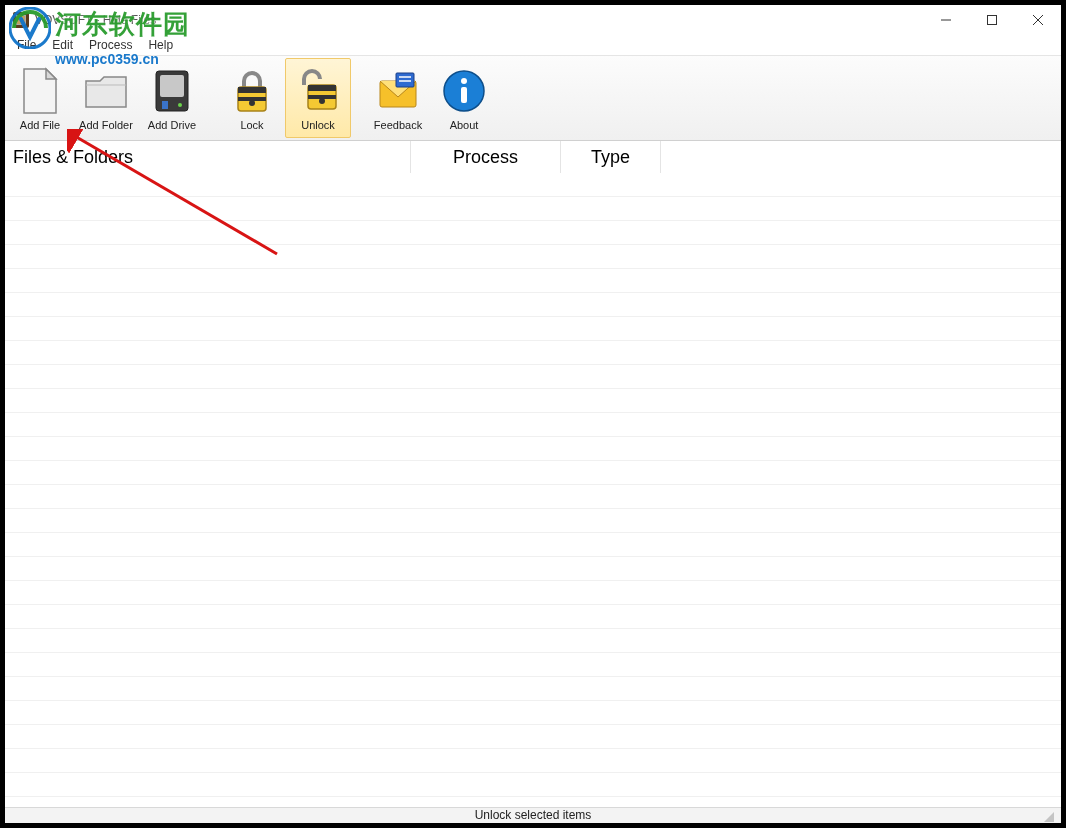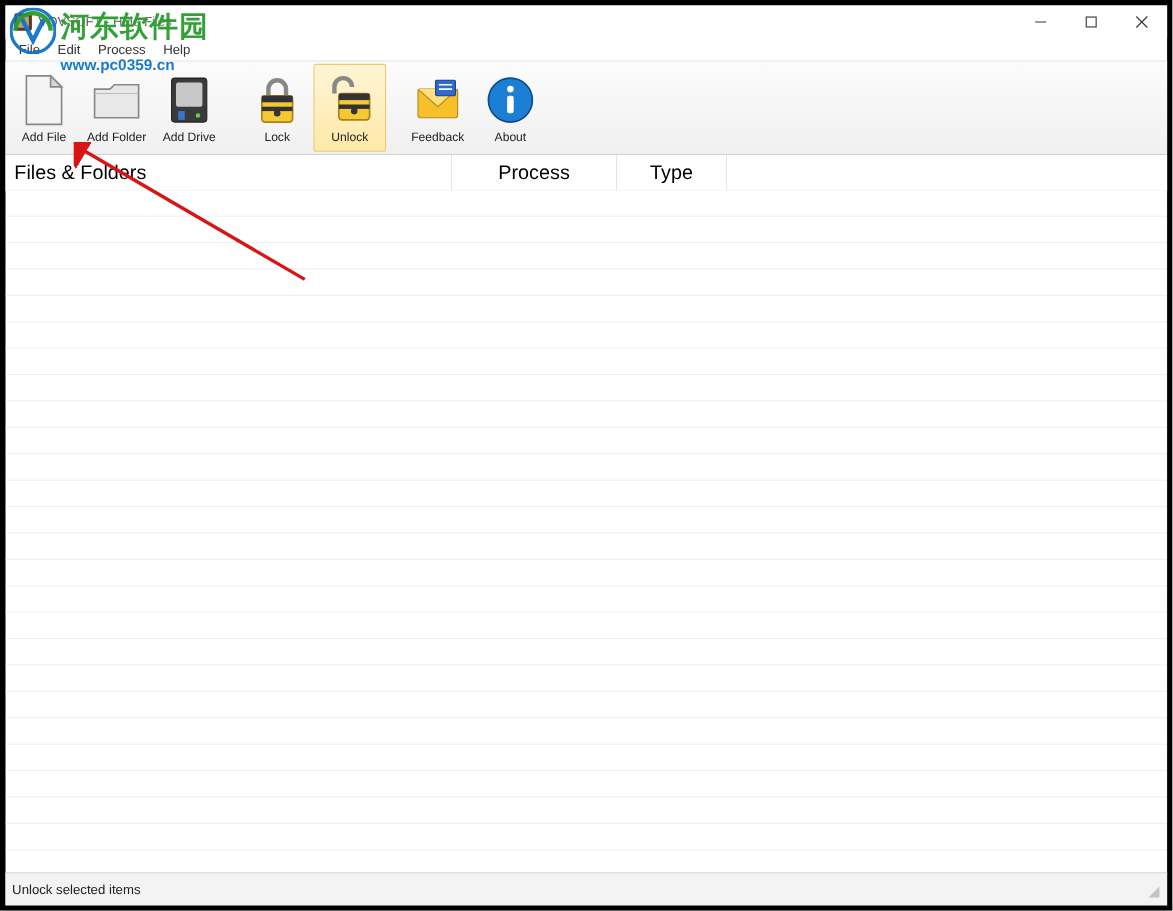--- a/index.html
+++ b/index.html
@@ -29,21 +29,21 @@
   .th { display:flex; align-items:center; padding: 16px 8px; font-size: 18px; border-right:1px solid #e4e4e4; background:#fff; }
   .th.col-files { width: 406px; }
   .th.col-status { width: 150px; justify-content:center; }
   .th.col-type   { width: 100px; justify-content:center; }
   .th.col-rest   { flex:1; border-right:none; }
   
   .grid-area { flex:1; overflow:hidden; position:relative; border-top: none; }
   .grid-rows { position:absolute; inset:0; }
   .row-line { height: 24px; border-bottom:1px solid #f0f0f0; }
   
-  .statusbar { height: 30px; display:flex; align-items:center; padding: 0 6px; font-size: 12px; color:#222; border-top:1px solid #d8d8d8; background:#f3f3f3; }
+  .statusbar { height: 16px; display:flex; align-items:center; padding: 0 6px; font-size: 12px; color:#222; border-top:1px solid #d8d8d8; background:#f3f3f3;flex-direction:column; }
   .statusbar .grip { margin-left:auto; width:16px; height:16px; position:relative; }
   .statusbar .grip::before{ content:""; position:absolute; right:1px; bottom:1px; width:0;height:0;border-style:solid;border-width:0 0 10px 10px;border-color:transparent transparent #c4c4c4 transparent;}
   
   .watermark { position:absolute; left:4px; top:2px; width:220px; height:58px; pointer-events:none; opacity:0.95; z-index:50;}
   .wm-logo { position:absolute; left:0; top:0; width:42px; height:42px; }
   .wm-text-cn { position:absolute; left:46px; top:0; font-size:26px; font-weight:700; color:#2a9c2e; font-family: "Microsoft YaHei","SimHei",sans-serif; text-shadow: 0 0 2px #fff; letter-spacing:1px;}
   .wm-text-url{ position:absolute; left:46px; top:44px; font-size:14px; font-weight:600; color:#0f73c9; text-shadow: 0 0 2px #fff;}
   
   .annotation-arrow { position:absolute; left:62px; top:124px; width:220px; height:130px; z-index:60; pointer-events:none; }
 </style>

